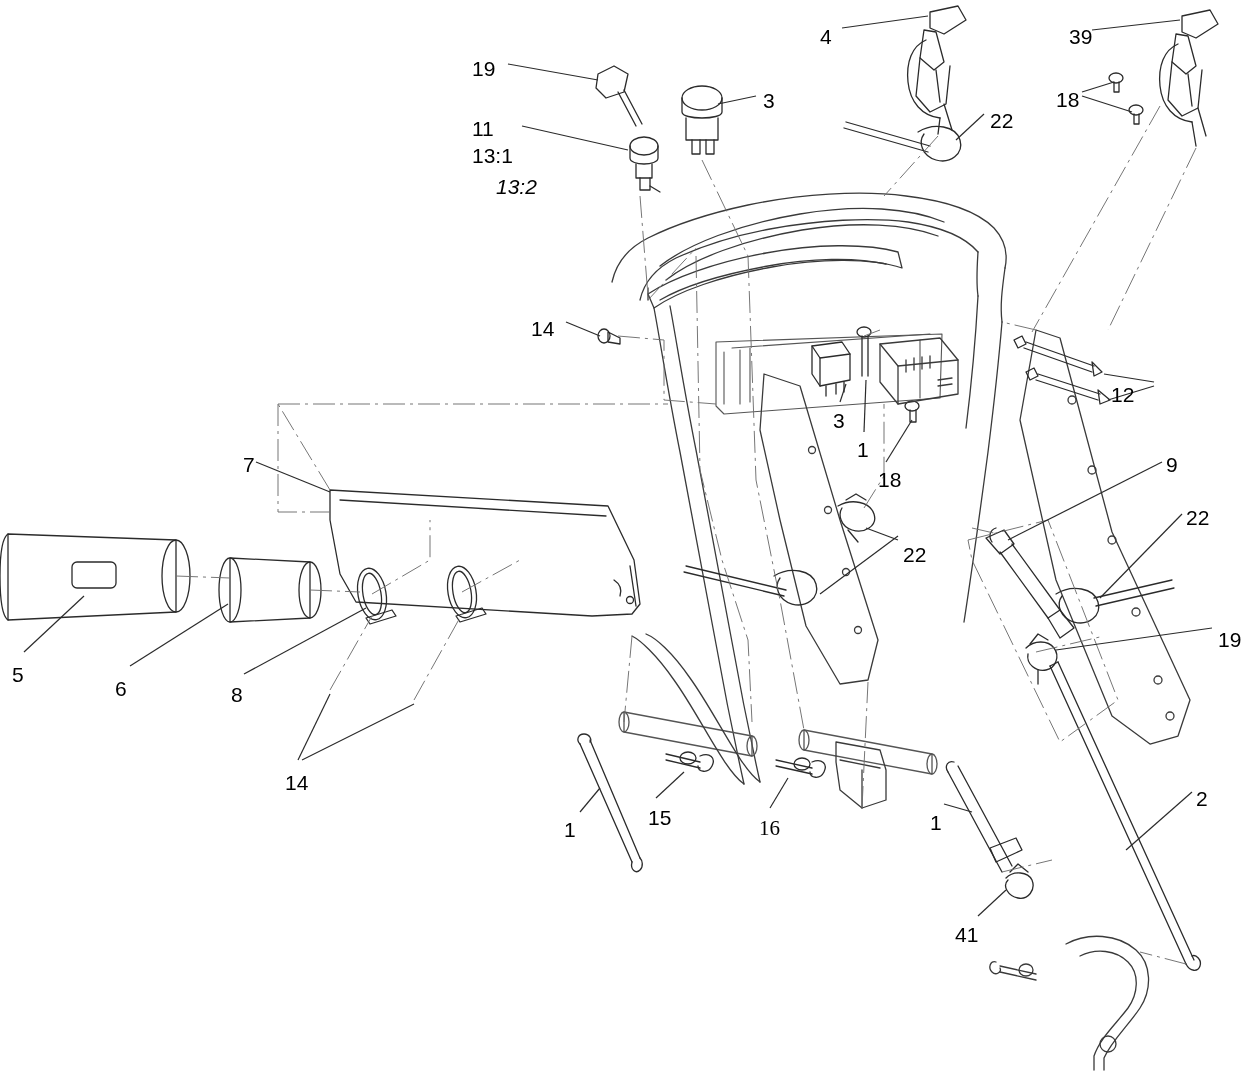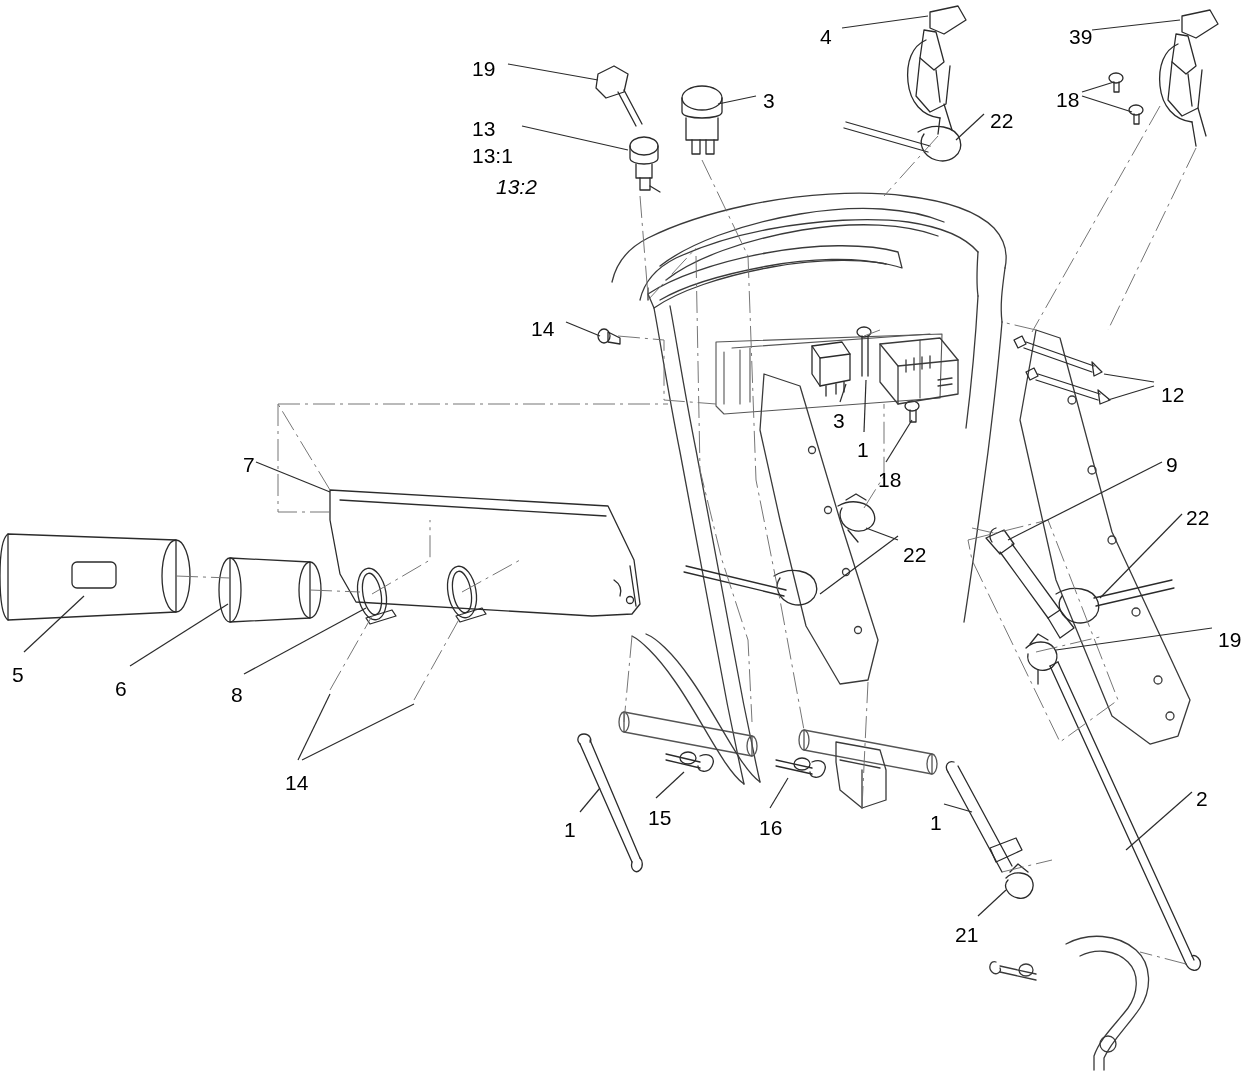--- a/index.html
+++ b/index.html
@@ -388,42 +388,42 @@
       <path d="M1192 792 L1126 850"></path>
       <path d="M580 812 L600 788"></path>
       <path d="M656 798 L684 772"></path>
       <path d="M770 808 L788 778"></path>
       <path d="M944 804 L972 812"></path>
       <path d="M978 916 L1006 890"></path>
     </g>
   </svg>
 
   <div class="callout" style="left:472px; top:56px;">19</div>
-  <div class="callout" style="left:472px; top:116px;">13</div>
+  <div class="callout" style="left:472px; top:116px;">11</div>
   <div class="callout" style="left:472px; top:143px;">13:1</div>
   <div class="callout" style="left:496px; top:174px;font-style:italic;">13:2</div>
   <div class="callout" style="left:763px; top:88px;">3</div>
   <div class="callout" style="left:820px; top:24px;">4</div>
   <div class="callout" style="left:990px; top:108px;">22</div>
   <div class="callout" style="left:1069px; top:24px;">39</div>
   <div class="callout" style="left:1056px; top:87px;">18</div>
   <div class="callout" style="left:531px; top:316px;">14</div>
-  <div class="callout" style="left:1161px; top:382px;">12</div>
+  <div class="callout" style="left:1111px; top:382px;">12</div>
   <div class="callout" style="left:833px; top:408px;">3</div>
   <div class="callout" style="left:857px; top:437px;">1</div>
   <div class="callout" style="left:878px; top:467px;">18</div>
   <div class="callout" style="left:243px; top:452px;">7</div>
   <div class="callout" style="left:1166px; top:452px;">9</div>
   <div class="callout" style="left:1186px; top:505px;">22</div>
   <div class="callout" style="left:903px; top:542px;">22</div>
   <div class="callout" style="left:1218px; top:627px;">19</div>
   <div class="callout" style="left:12px; top:662px;">5</div>
   <div class="callout" style="left:115px; top:676px;">6</div>
   <div class="callout" style="left:231px; top:682px;">8</div>
   <div class="callout" style="left:285px; top:770px;">14</div>
   <div class="callout" style="left:1196px; top:786px;">2</div>
   <div class="callout" style="left:564px; top:817px;">1</div>
   <div class="callout" style="left:648px; top:805px;">15</div>
-  <div class="callout" style="left:759px; top:815px;">16</div>
+  <div class="callout" style="left:759px; top:815px;font-family:Liberation Serif, serif;">16</div>
   <div class="callout" style="left:930px; top:810px;">1</div>
-  <div class="callout" style="left:955px; top:922px;">21</div>
+  <div class="callout" style="left:955px; top:922px;">41</div>
 
 </div>
 
 </body></html>

